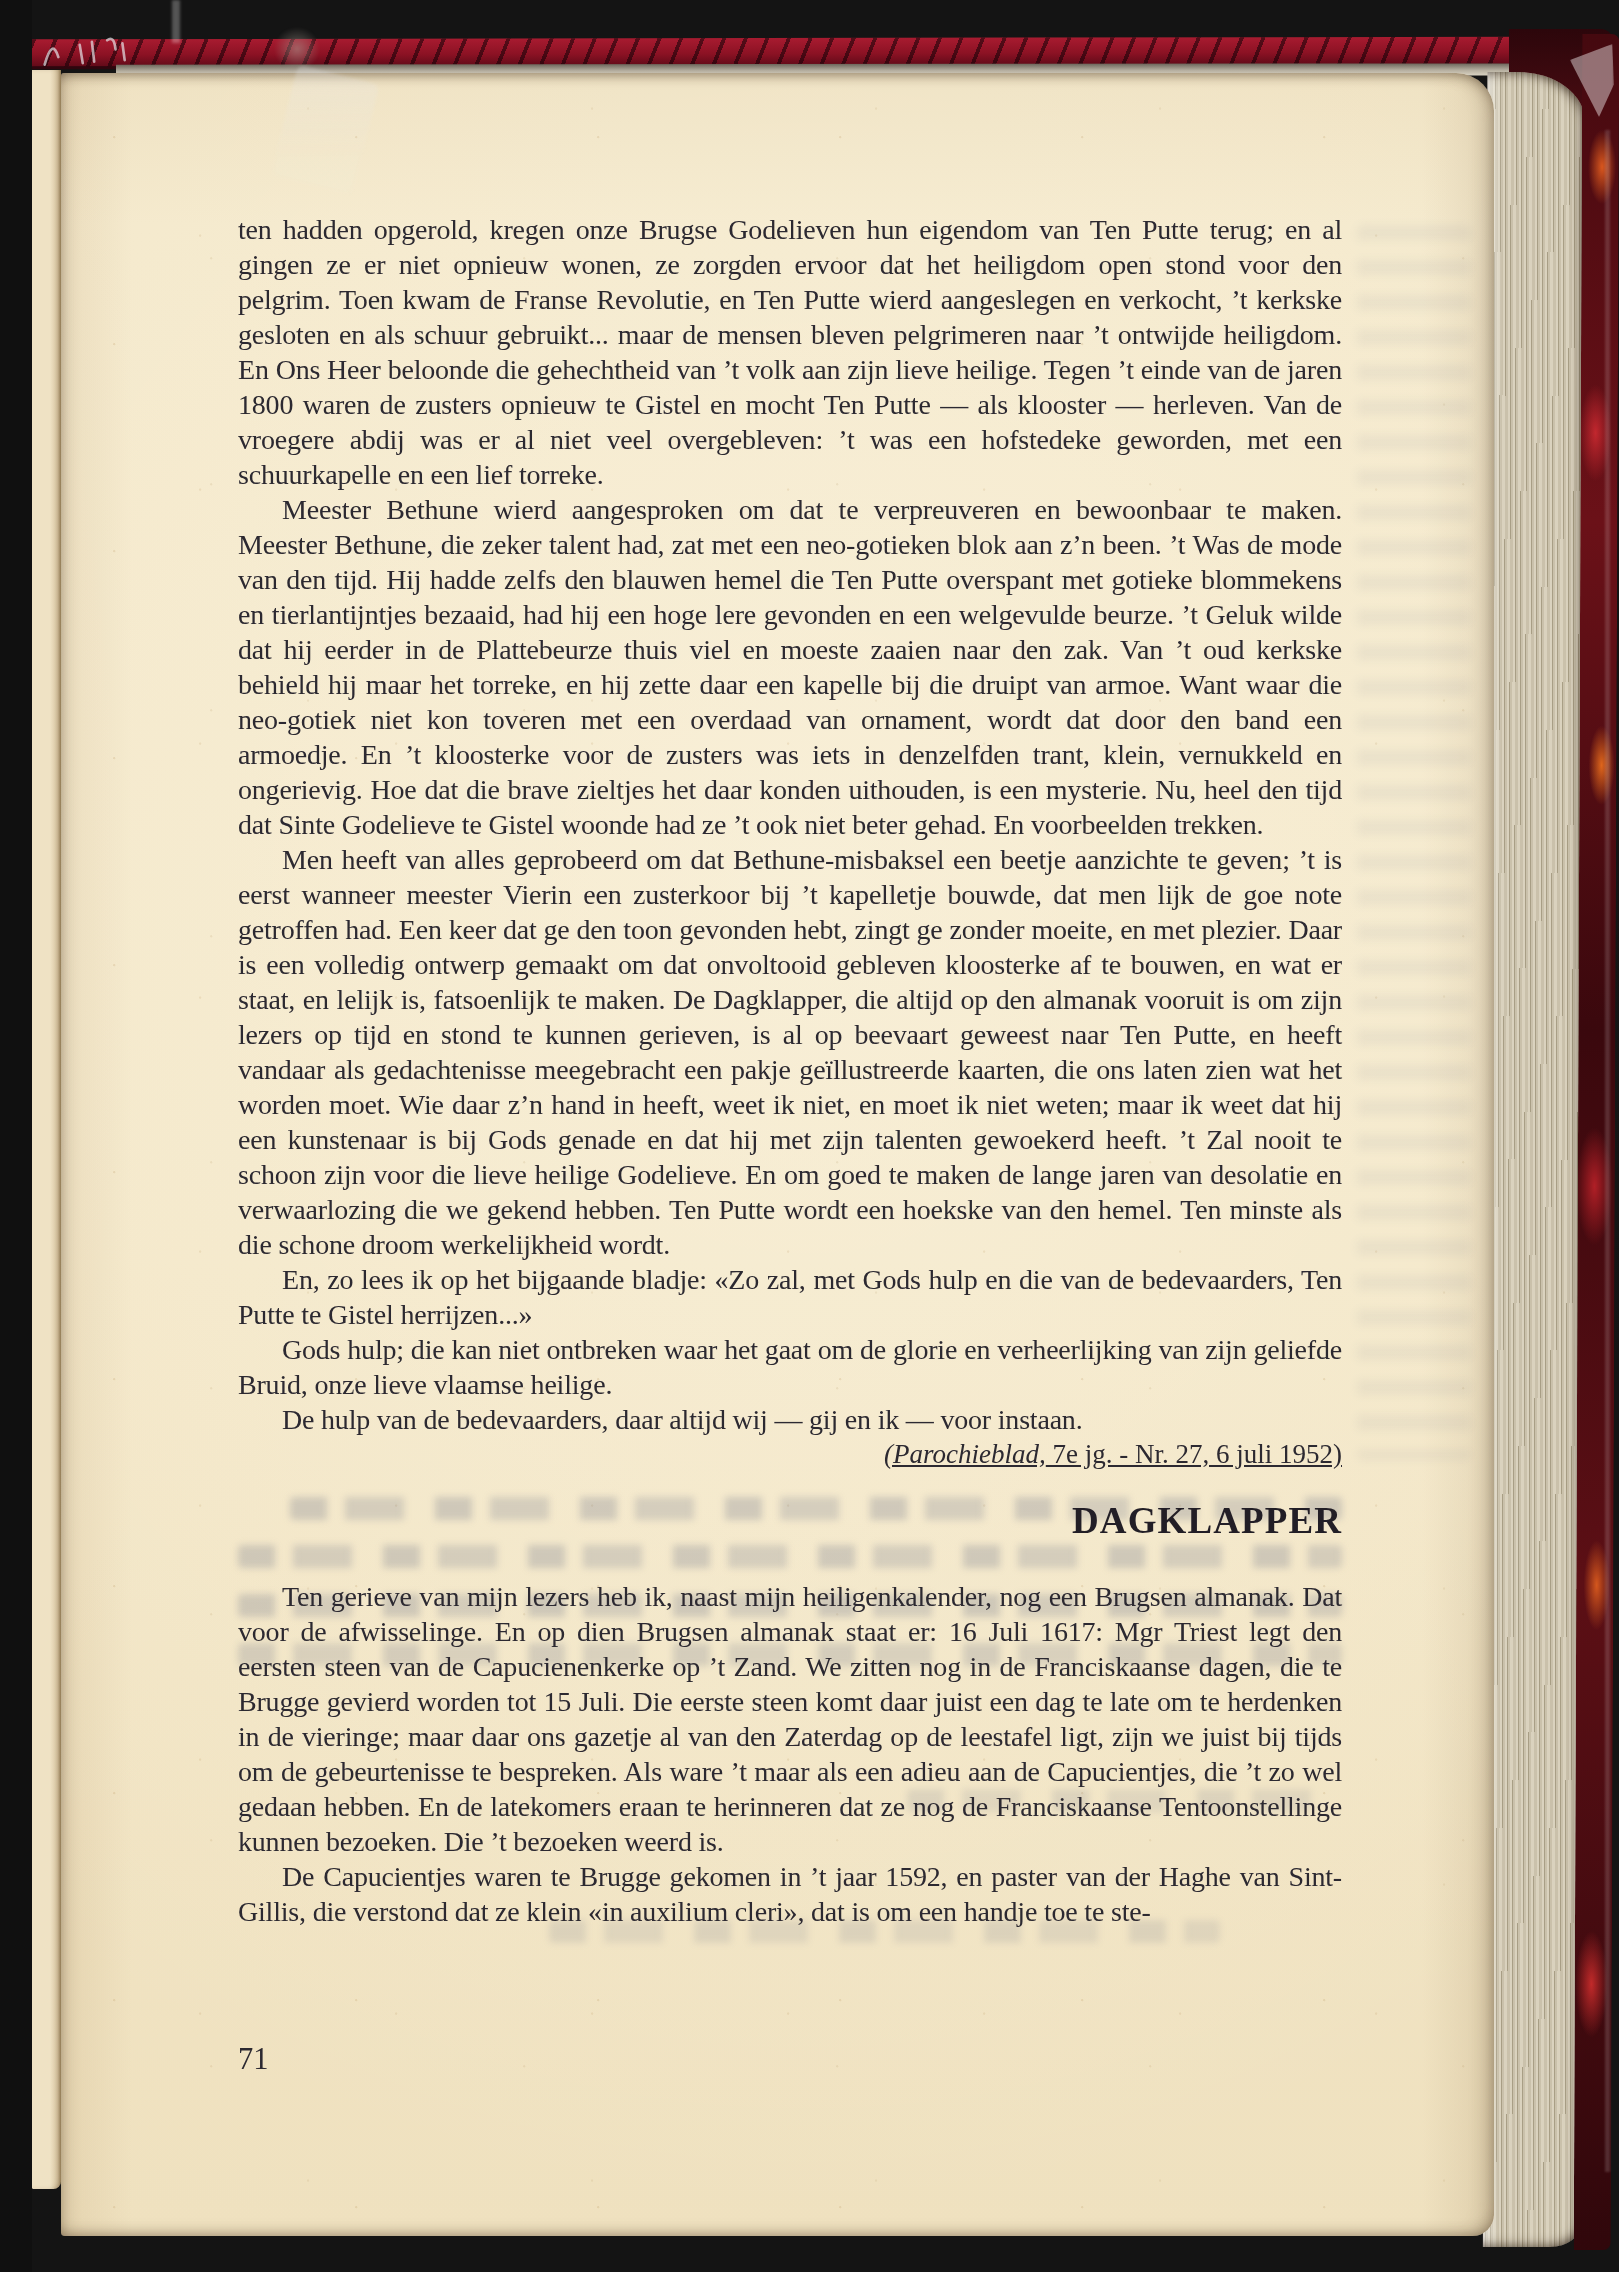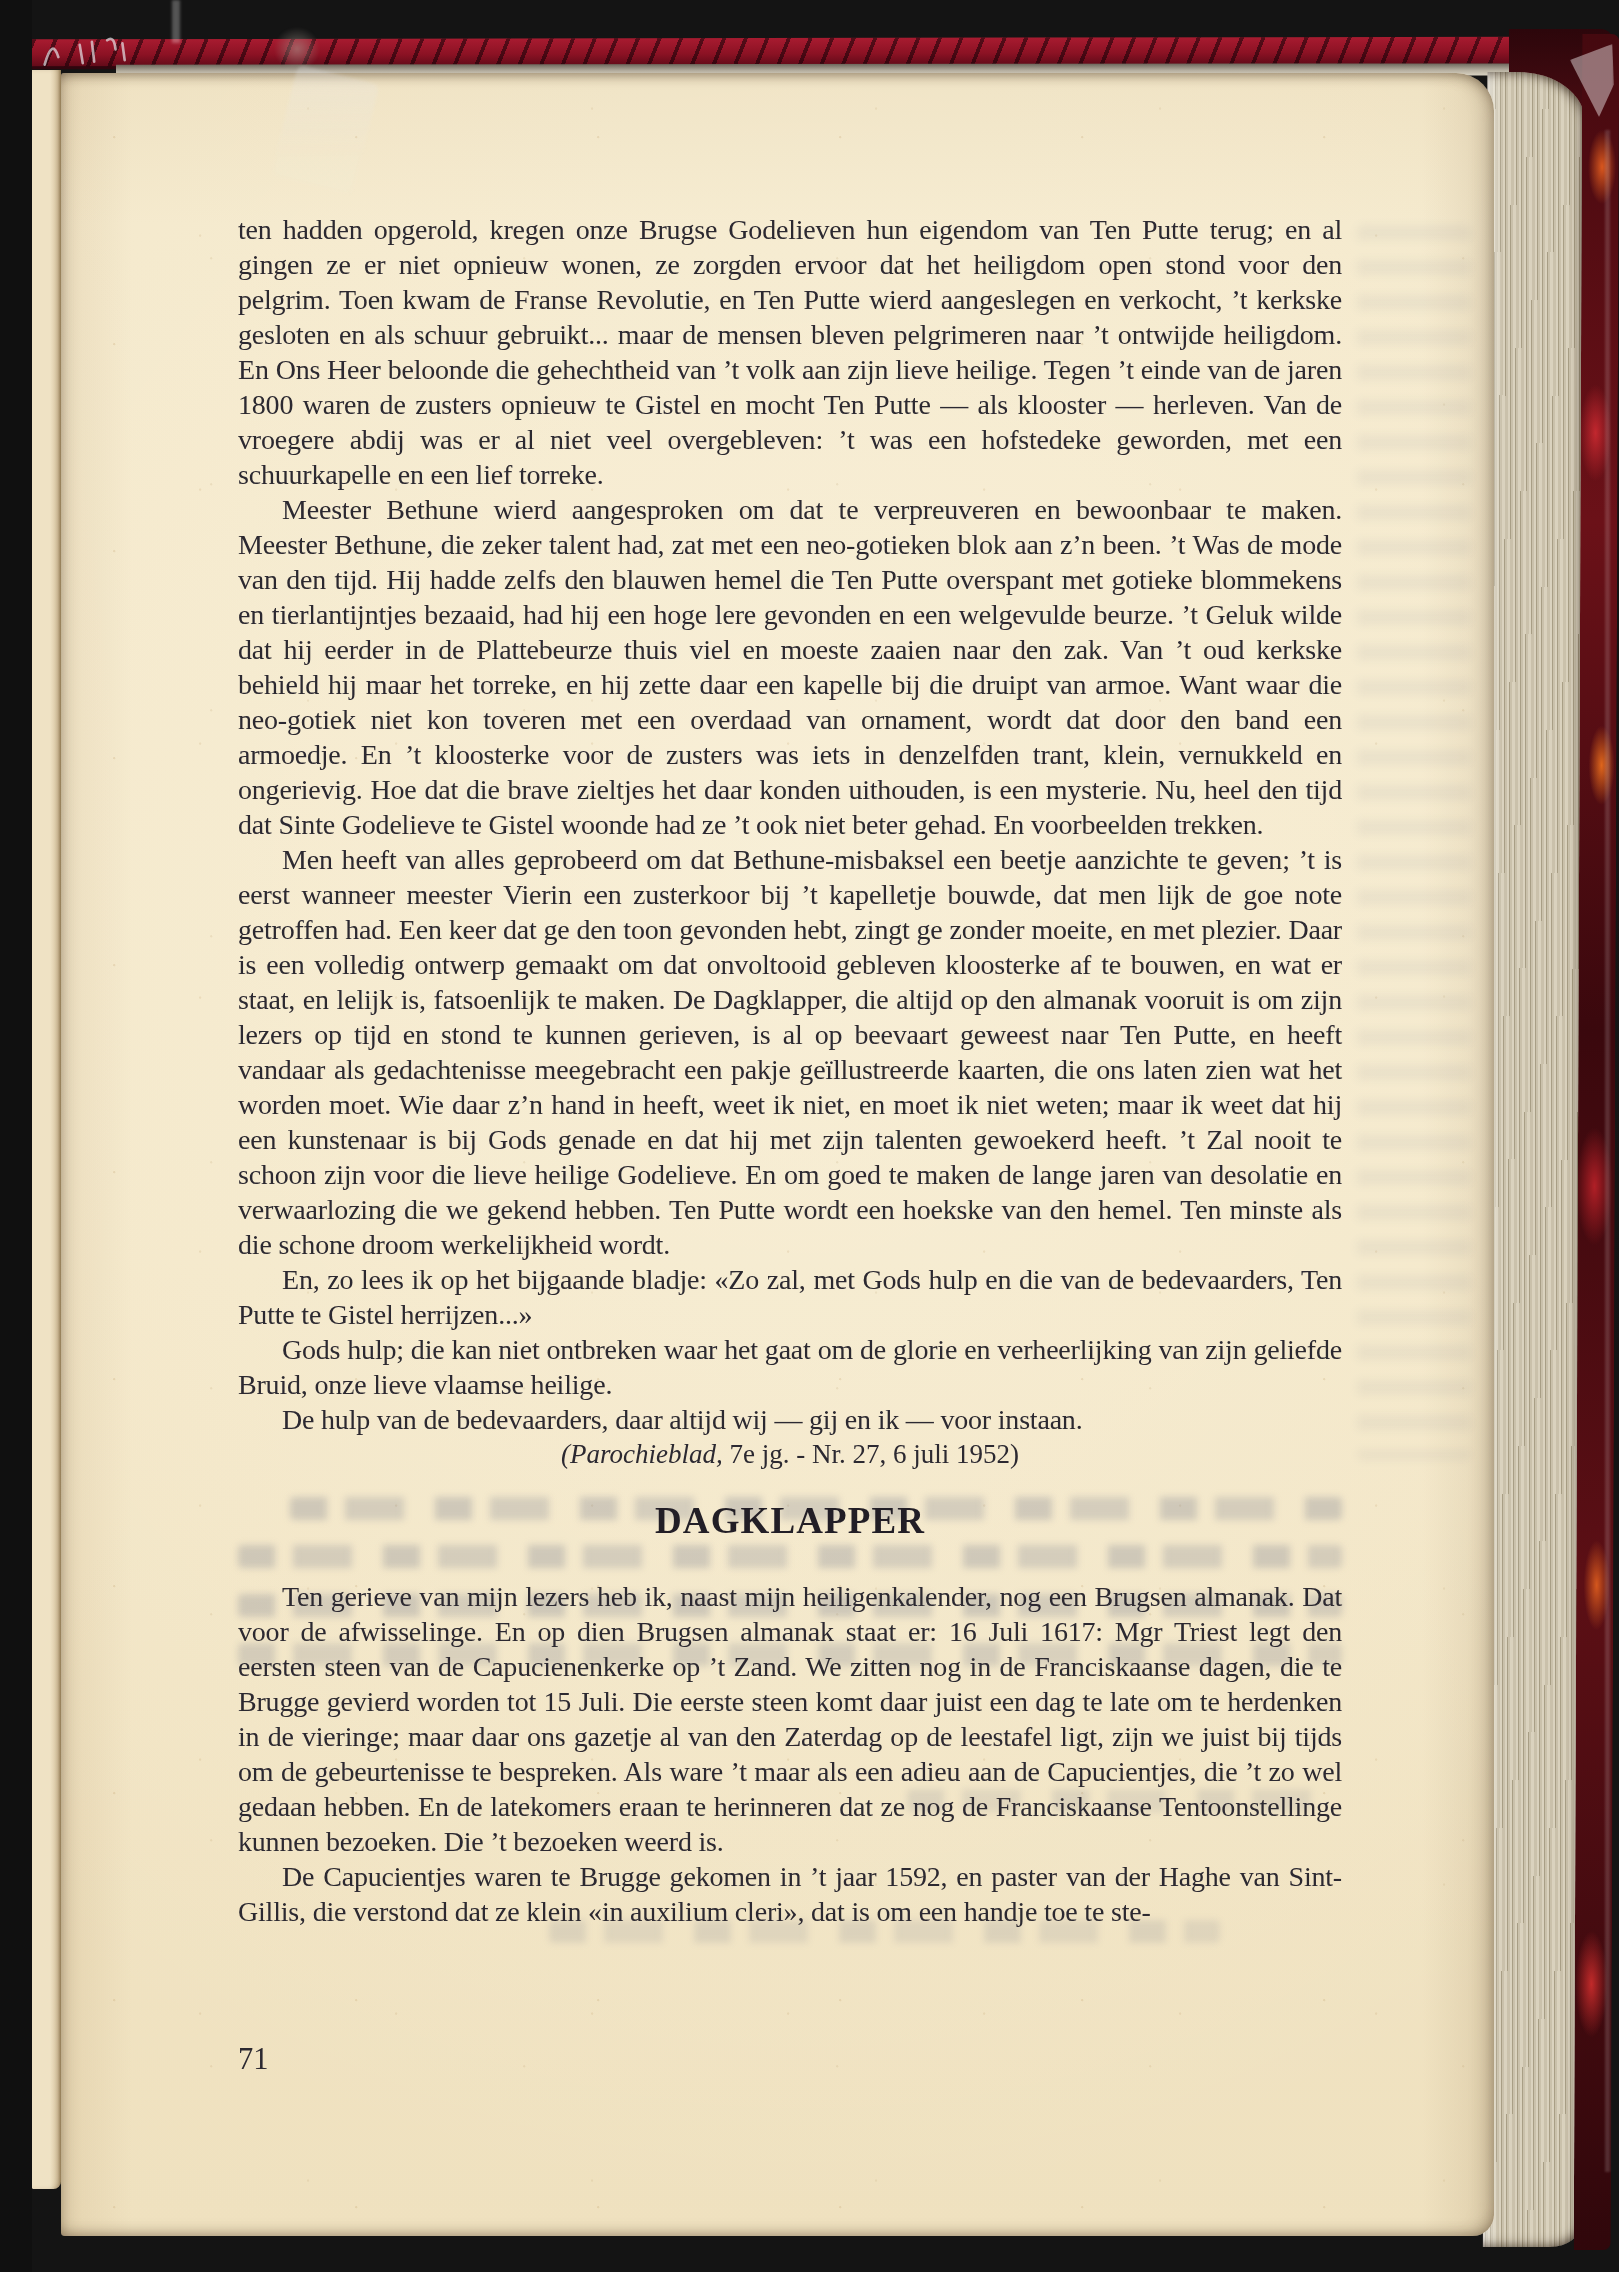--- a/index.html
+++ b/index.html
@@ -119,24 +119,24 @@
     filter:blur(4.6px);opacity:.45;border-radius:6.1px;
   }
   
   .text-block{
     position:absolute;left:177px;top:139px;width:1104px;z-index:3;
     color:#2c2931;font-size:28px;line-height:35px;letter-spacing:-0.2px;
     text-align:justify;
   }
   .text-block p{margin:0;}
   .text-block p.indent{text-indent:44px;}
-  .attribution{text-align:center;font-size:27px;letter-spacing:0;}
+  .attribution{text-align:right;font-size:27px;letter-spacing:0;text-decoration:underline;}
   .attribution .src{font-style:italic;}
   h1.dagklapper{
-    margin:27.4px 0 37px;text-align:center;
+    margin:27.4px 0 37px;text-align:right;
     font-size:37px;line-height:43px;font-weight:700;letter-spacing:1.1px;color:#221e26;
   }
   .page-number{
     position:absolute;left:177px;top:1969px;width:1104px;z-index:3;
     text-align:left;font-size:30.5px;color:#2c2931;
   }
   
   .shelf-scribble{position:absolute;left:4.6px;top:30.5px;z-index:4;opacity:.8;}
   .glare-streak{
     position:absolute;left:140px;top:0;width:7.6px;height:43px;z-index:4;

